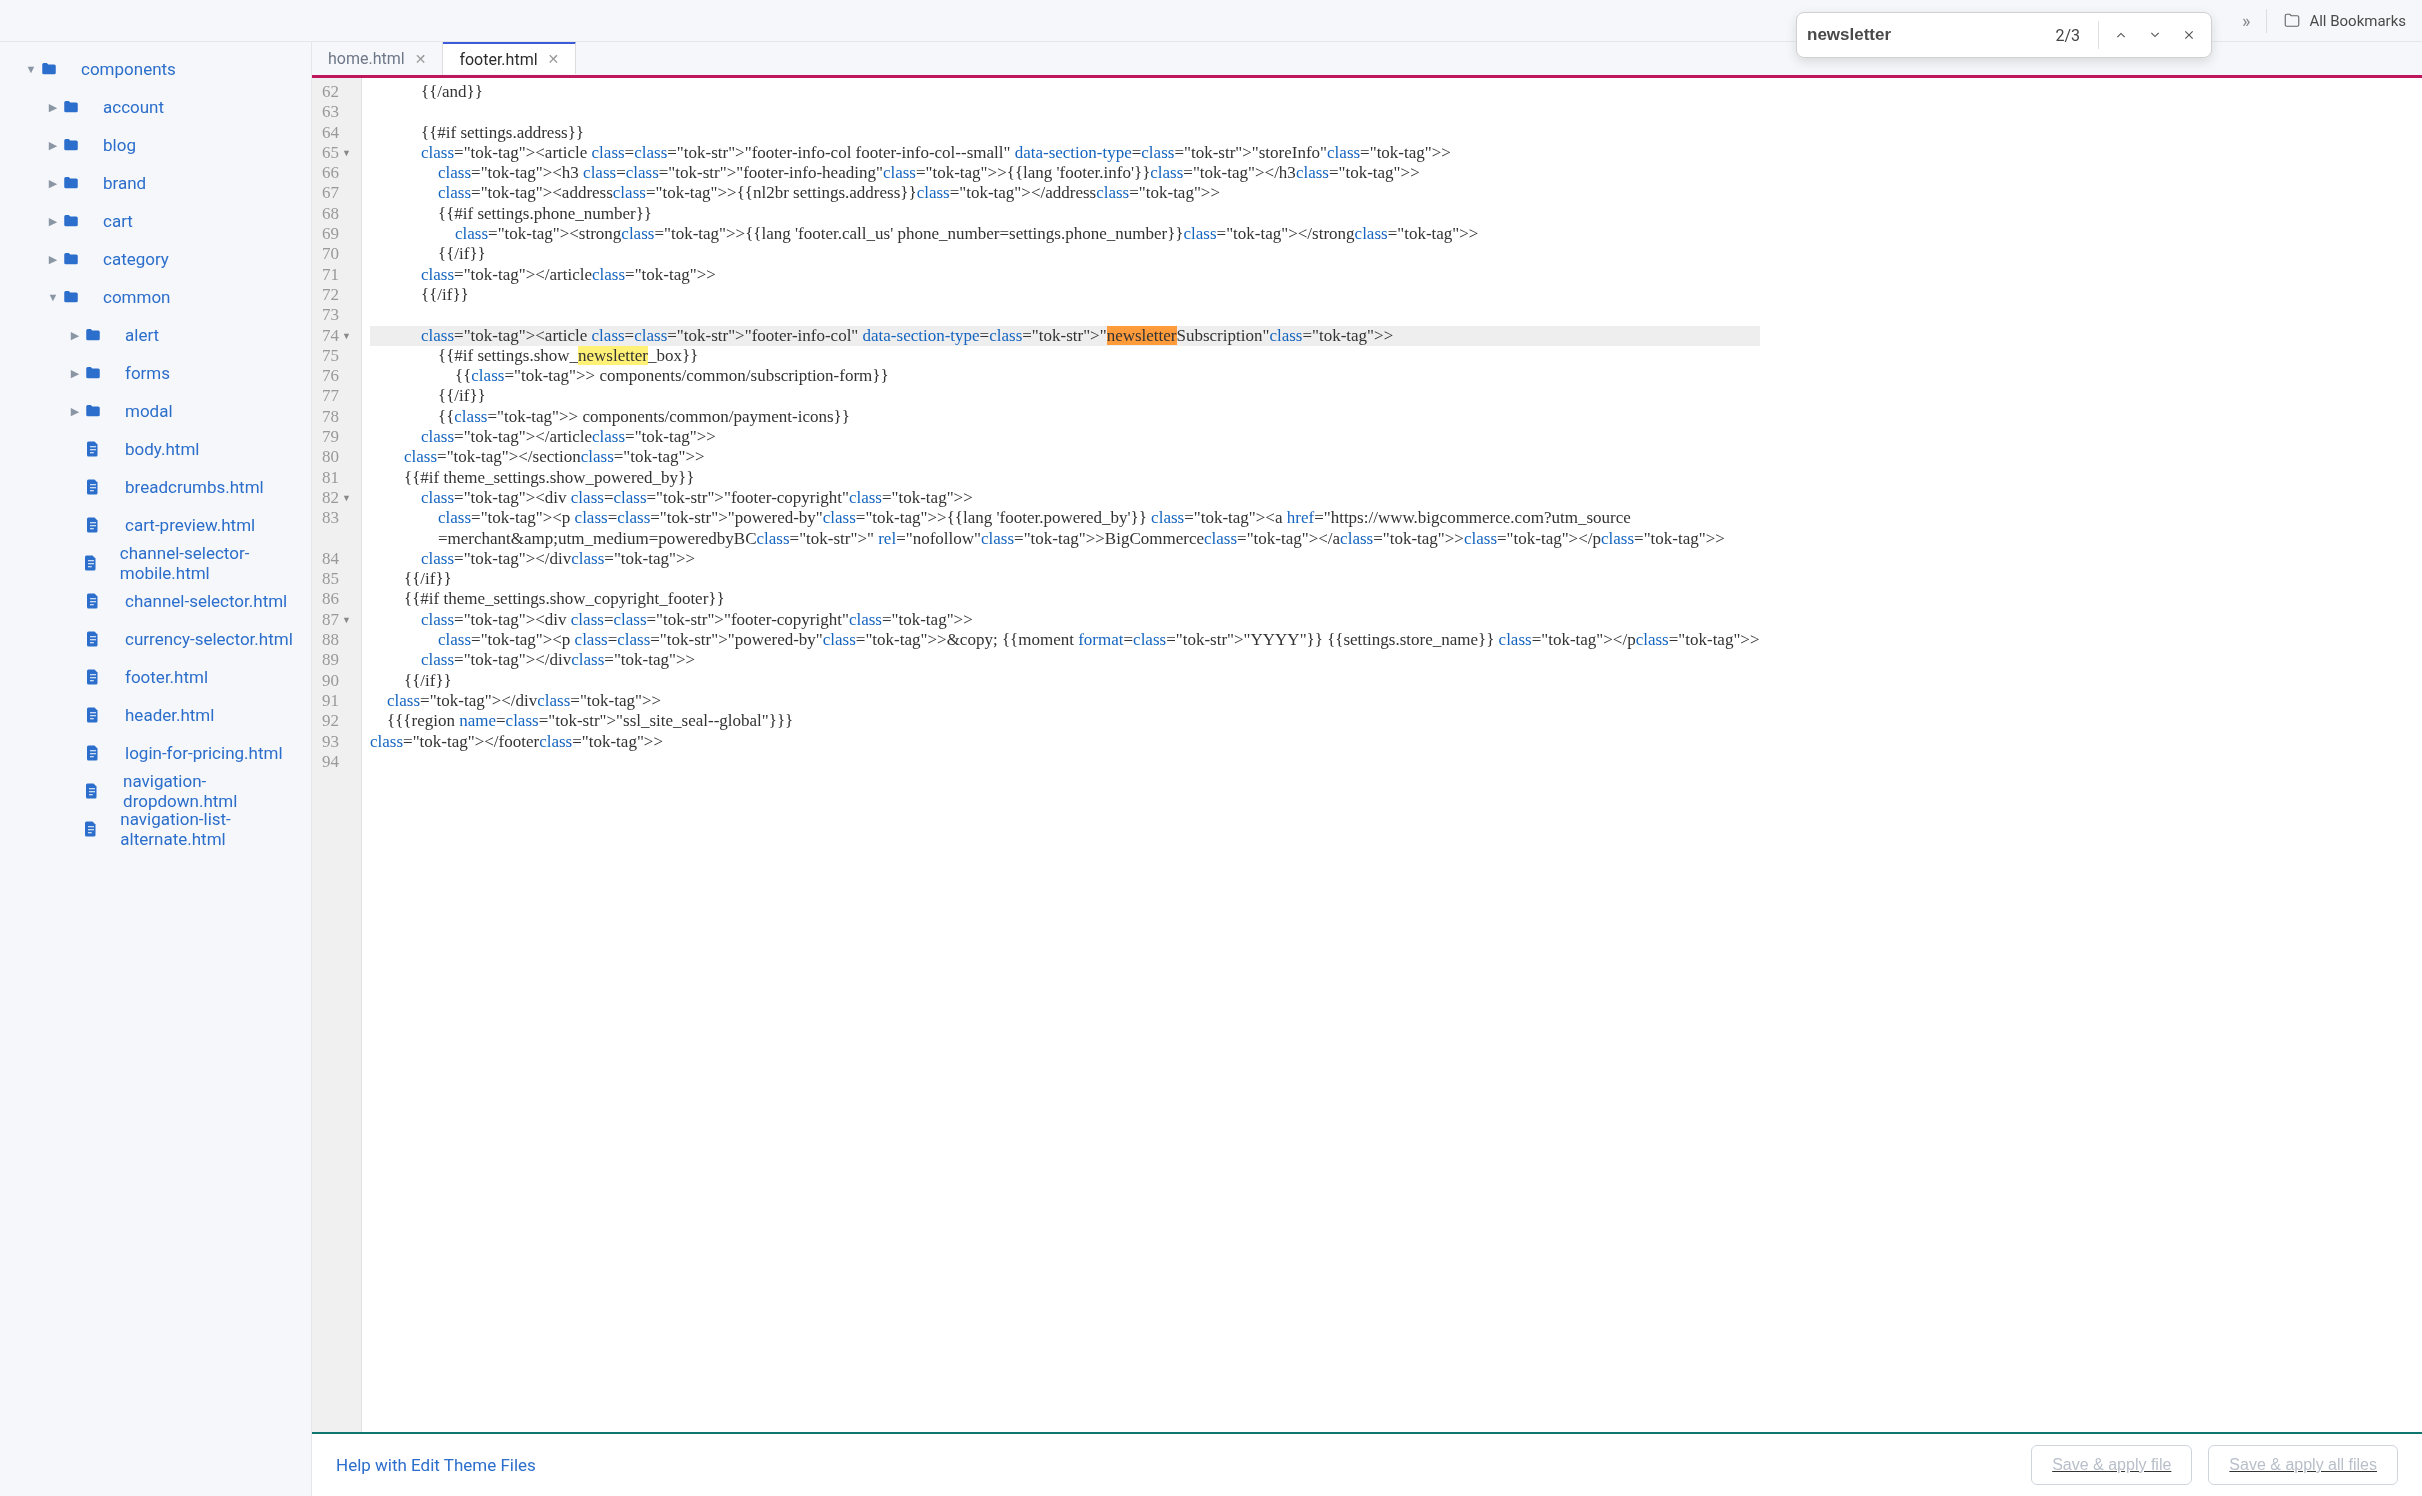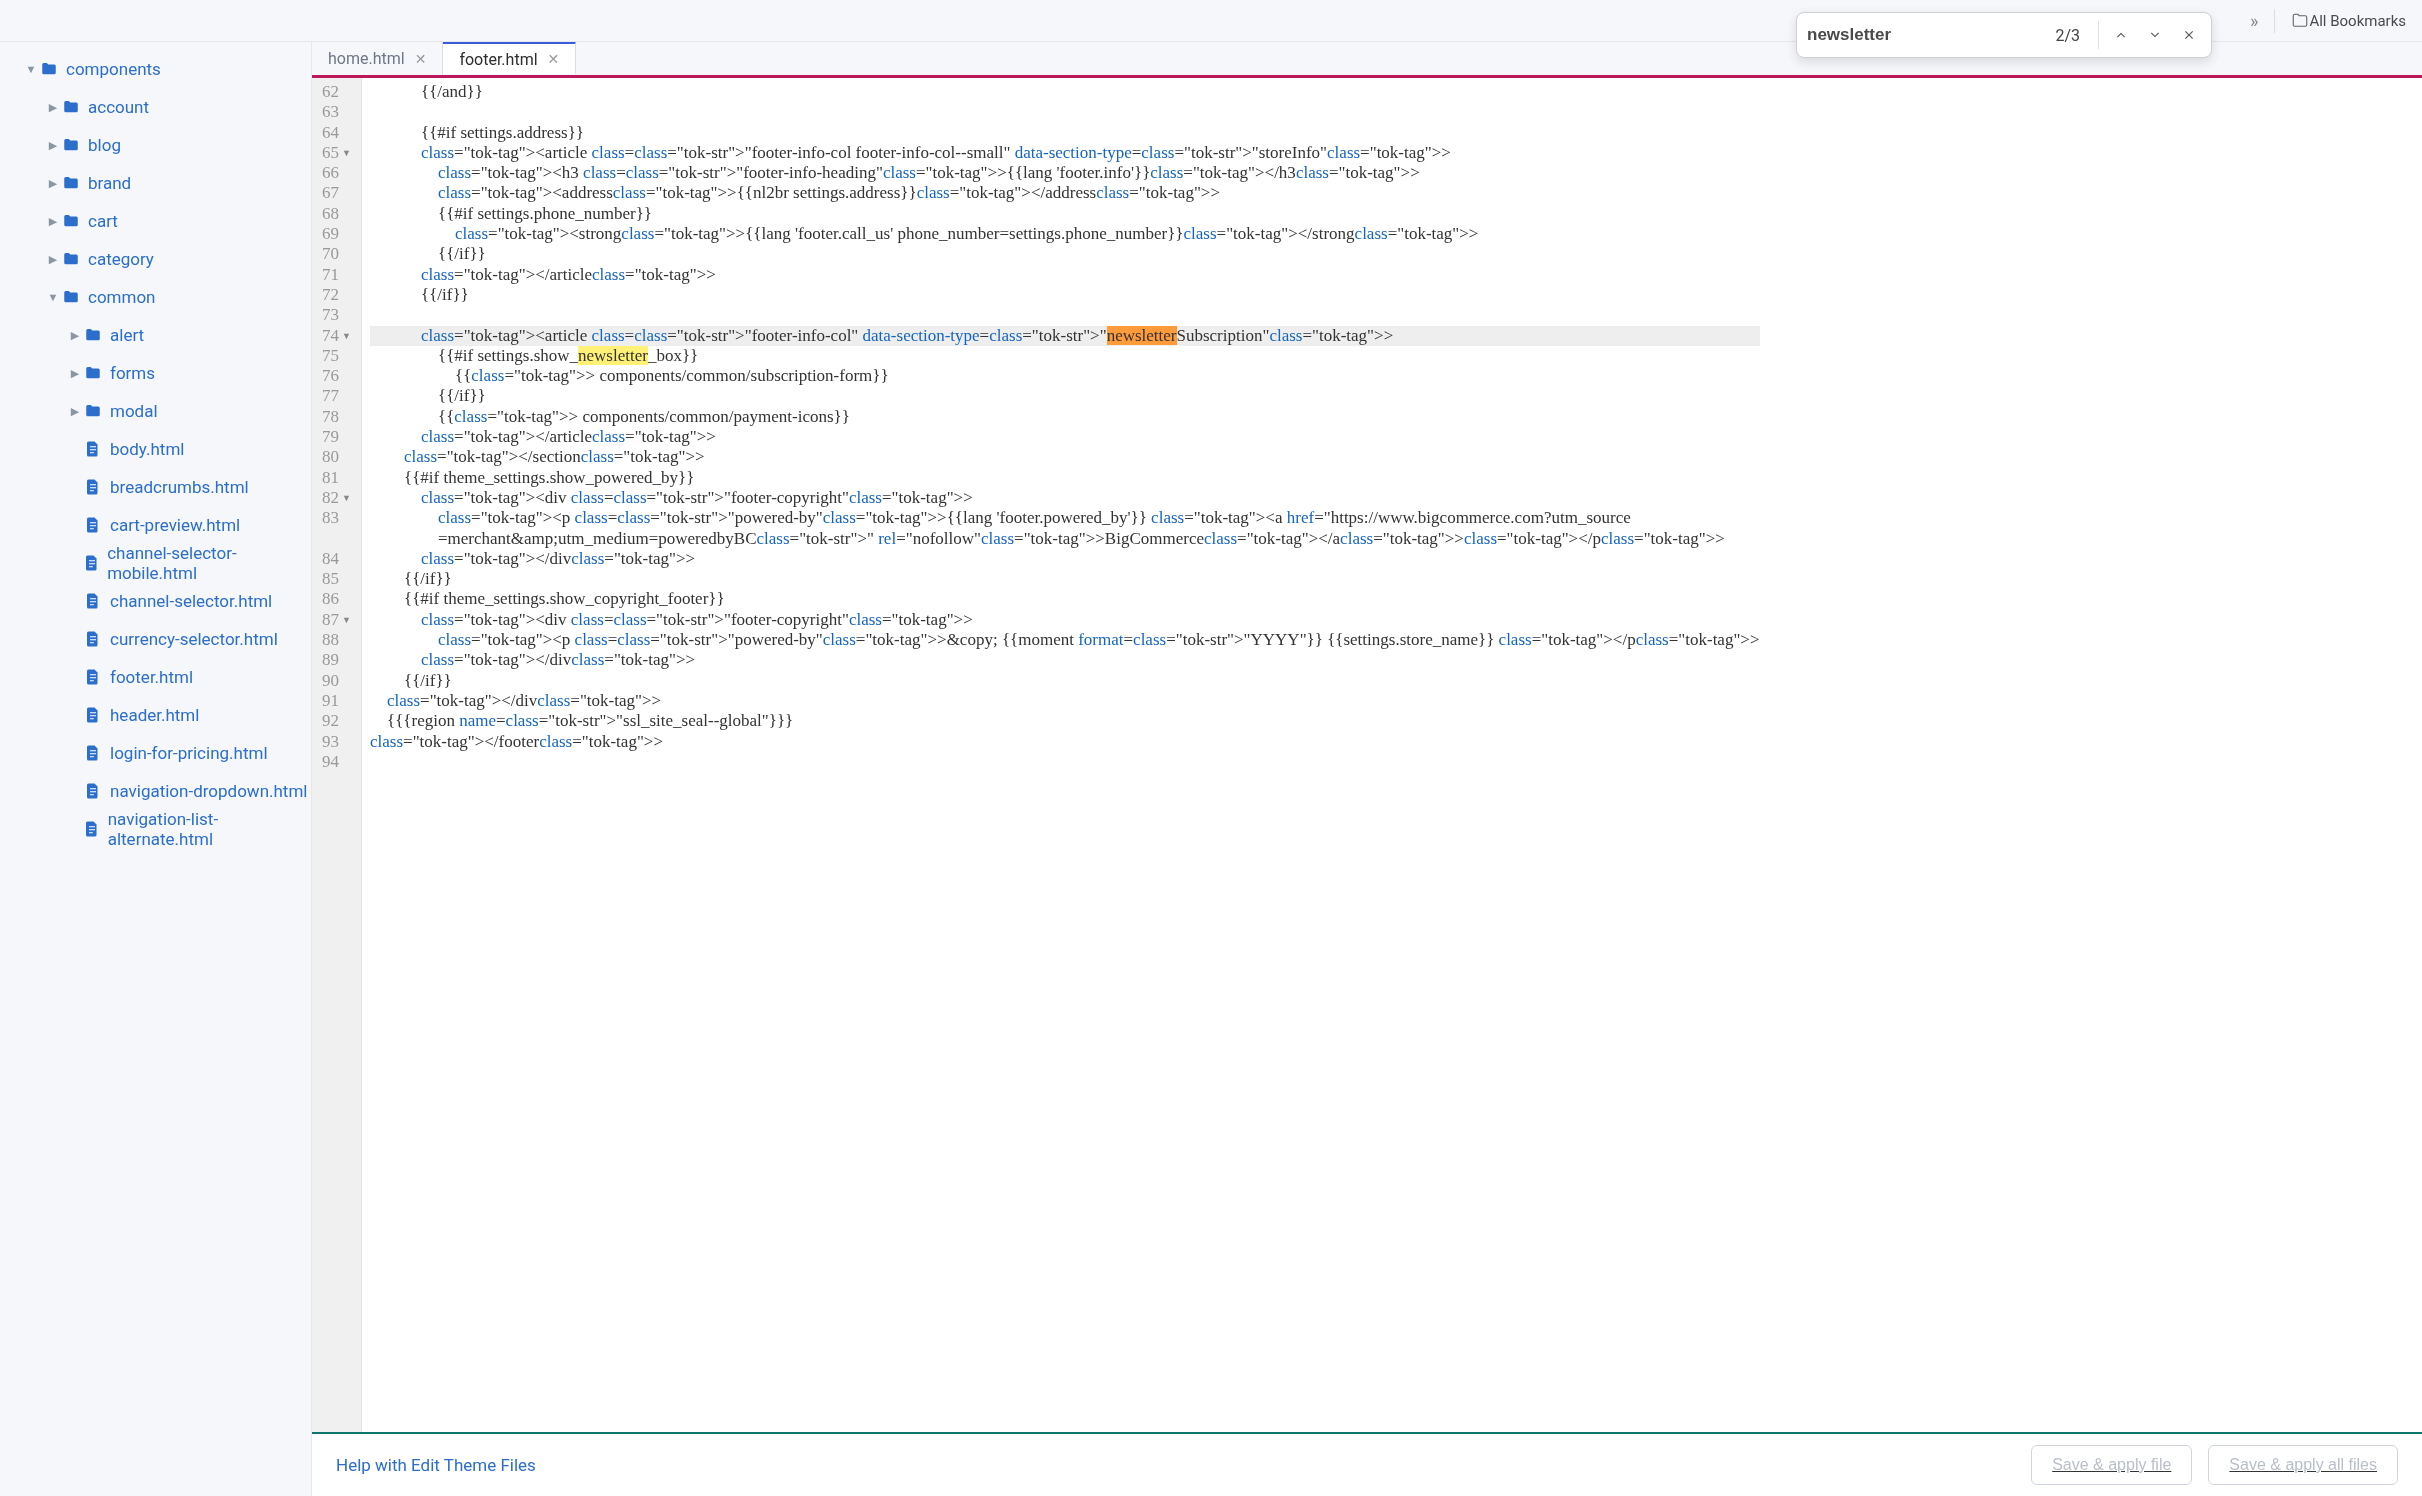--- a/index.html
+++ b/index.html
@@ -11,34 +11,34 @@
 .search-panel { background: #fff; border: 1px solid #d0d0d0; border-radius: 8px; box-shadow: 0 4px 12px rgba(0,0,0,0.12); padding: 8px 10px; display: flex; align-items: center; gap: 10px; position: absolute; right: 210px; top: 12px; z-index: 10; width: 416px; }
 .search-input { border: none; outline: none; font-size: 17px; font-weight: 600; color: #4a4a4a; flex: 1; }
 .search-count { font-size: 16px; color: #444; padding-right: 8px; }
 .search-divider { width: 1px; height: 28px; background: #e0e0e0; }
 .search-btn { width: 24px; height: 24px; display: flex; align-items: center; justify-content: center; cursor: pointer; color: #555; }
 .search-btn svg { width: 14px; height: 14px; }
 
 .topbar-right { display: flex; align-items: center; gap: 16px; color: #666; }
 .topbar-chevron { font-size: 18px; color: #888; }
 .topbar-sep { width: 1px; height: 24px; background: #ddd; }
-.bookmarks { display: flex; align-items: center; font-size: 15px; color: #4a4a4a; }
+.bookmarks { display: flex; align-items: center; gap: 8px; font-size: 15px; color: #4a4a4a; }
 .bookmarks svg { width: 18px; height: 18px; }
 
 .main { display: flex; flex: 1; overflow: hidden; }
 
 .sidebar { width: 312px; background: #f5f7fa; border-right: 1px solid #e5e7eb; overflow-y: auto; padding-top: 8px; }
 .tree-item { display: flex; align-items: center; height: 38px; padding-left: 10px; color: #2c6ecb; font-size: 17px; cursor: pointer; }
 .tree-item.level-1 { padding-left: 22px; }
 .tree-item.level-2 { padding-left: 44px; }
 .tree-item.level-3 { padding-left: 66px; }
 .tree-caret { width: 18px; color: #8b96a5; font-size: 11px; display: inline-flex; justify-content: center; }
 .tree-icon { width: 22px; display: inline-flex; align-items: center; }
 .tree-icon svg { width: 18px; height: 18px; fill: #2c6ecb; }
-.tree-label { margin-left: 4px; }
+.tree-label { margin-left: 19px; }
 
 .editor-pane { flex: 1; display: flex; flex-direction: column; background: #fff; }
 .tabs { display: flex; border-bottom: 3px solid #be185d; background: #f5f7fa; height: 36px; }
 .tab { display: flex; align-items: center; gap: 10px; padding: 0 16px; border-right: 1px solid #ddd; font-size: 16px; color: #6e7788; cursor: pointer; height: 100%; }
 .tab.active { background: #fff; color: #2c2c2c; border-top: 3px solid #3b5bdb; margin-top: -1px; }
 .tab-close { font-size: 14px; color: #999; cursor: pointer; }
 
 .code-area { flex: 1; display: flex; overflow: auto; font-family: Liberation Serif, serif; font-size: 17px; line-height: 20.3px; }
 .gutter { background: #f0f0f0; color: #999; text-align: right; padding: 4px 4px 4px 10px; user-select: none; border-right: 1px solid #e0e0e0; flex-shrink: 0; }
 .gutter-line { height: 20.3px; padding-right: 6px; position: relative; display: flex; justify-content: flex-end; align-items: center; gap: 2px; }

